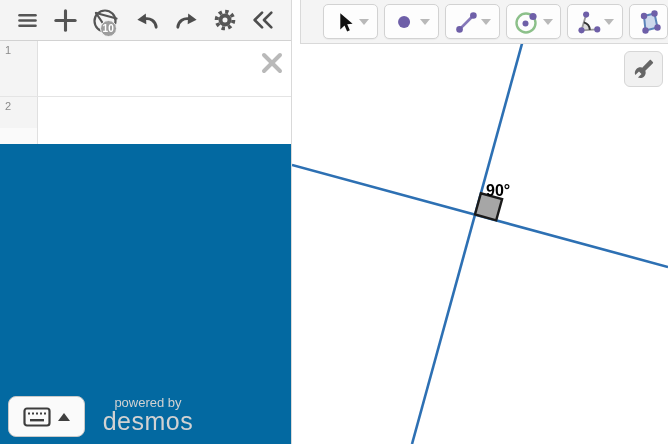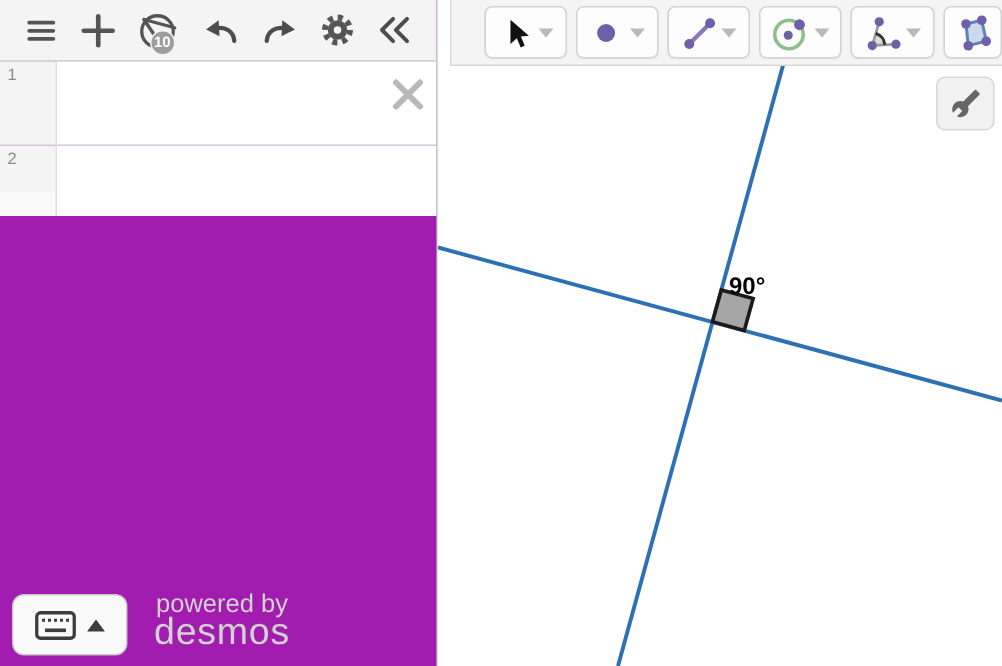--- a/index.html
+++ b/index.html
@@ -1,37 +1,37 @@
 <!DOCTYPE html>
 <html><head>
 <meta charset="utf-8">
 <style>
   html,body{margin:0;padding:0;background:#e9e9e9;font-family:"Liberation Sans","DejaVu Sans",sans-serif;}
   #app{position:relative;width:668px;height:444px;background:#fff;overflow:hidden;border-bottom:1px solid #d9d9d9;}
 
   
-  #left-panel{position:absolute;left:0;top:0;width:292px;height:444px;background:#a21caf;border-right:1px solid #d9d9d9;box-sizing:border-box;}
+  #left-panel{position:absolute;left:0;top:0;width:292px;height:444px;background:#0369a1;border-right:1px solid #d9d9d9;box-sizing:border-box;}
   #left-header{position:absolute;left:0;top:0;width:100%;height:41px;background:#f4f4f4;border-bottom:1px solid #d2d2d2;box-sizing:border-box;display:flex;align-items:center;justify-content:space-between;padding:0 13px;}
   .hbtn{background:none;border:none;padding:2px;cursor:pointer;display:flex;align-items:center;justify-content:center;position:relative;}
   .badge{position:absolute;left:11px;top:17px;width:17px;height:17px;border-radius:50%;background:#9d9d9d;color:#fff;font-size:10px;font-weight:bold;display:flex;align-items:center;justify-content:center;border:1px solid #f4f4f4;box-sizing:border-box;}
 
   .exp-row{position:relative;width:100%;box-sizing:border-box;border-bottom:1px solid #e4e4e4;display:flex;}
   .exp-gutter{width:38px;background:#f4f4f4;border-right:1px solid #e0e0e0;box-sizing:border-box;color:#8a8a8a;font-size:11px;padding:3px 0 0 5px;}
   .exp-content{flex:1;background:#fff;position:relative;}
   #row1{height:56px;}
   #row2{height:31px;border-bottom:none;}
   #row-ghost{height:16px;border-bottom:none;}
   #row-ghost .exp-gutter{background:#fafafa;}
   #exp-close{position:absolute;top:10px;right:7px;background:none;border:none;cursor:pointer;padding:0;}
 
   #left-footer{position:absolute;left:0;bottom:0;width:100%;height:52px;}
   #kbd-btn{position:absolute;left:8px;bottom:7px;width:77px;height:41px;background:#fafafa;border:1px solid #c9c9c9;border-radius:8px;display:flex;align-items:center;justify-content:center;gap:7px;cursor:pointer;}
   .tri-up{width:0;height:0;border-left:6px solid transparent;border-right:6px solid transparent;border-bottom:8px solid #3f3f3f;}
   #brand{position:absolute;left:98px;bottom:11px;width:100px;text-align:center;color:#d2d2d2;user-select:none;}
-  #brand .powered{font-size:17px;line-height:12px;}
+  #brand .powered{font-size:13px;line-height:12px;}
   #brand .name{font-size:25px;line-height:24px;letter-spacing:0.5px;}
 
   
   #canvas-area{position:absolute;left:292px;top:0;width:376px;height:444px;background:#fff;font-weight:bold;}
   #geo-svg{position:absolute;left:0;top:0;}
   #geo-toolbar{position:absolute;left:8px;right:0;top:0;height:44px;background:#f4f4f4;border-bottom:1px solid #d9d9d9;border-left:1px solid #d9d9d9;box-sizing:border-box;display:flex;align-items:flex-start;padding:4px 0 0 22px;gap:6px;}
   .tool-btn{height:35px;background:#fdfdfd;border:1px solid #d2d2d2;border-radius:5px;display:flex;align-items:center;justify-content:center;gap:1px;cursor:pointer;box-shadow:0 1px 1px rgba(0,0,0,0.04);padding:0 4px;box-sizing:border-box;}
   .tool-btn.wide{width:62px;}
   .tool-btn.narrow{width:44px;}
   .caret-down{width:0;height:0;border-left:5px solid transparent;border-right:5px solid transparent;border-top:6px solid #b9b9b9;margin-left:2px;}

